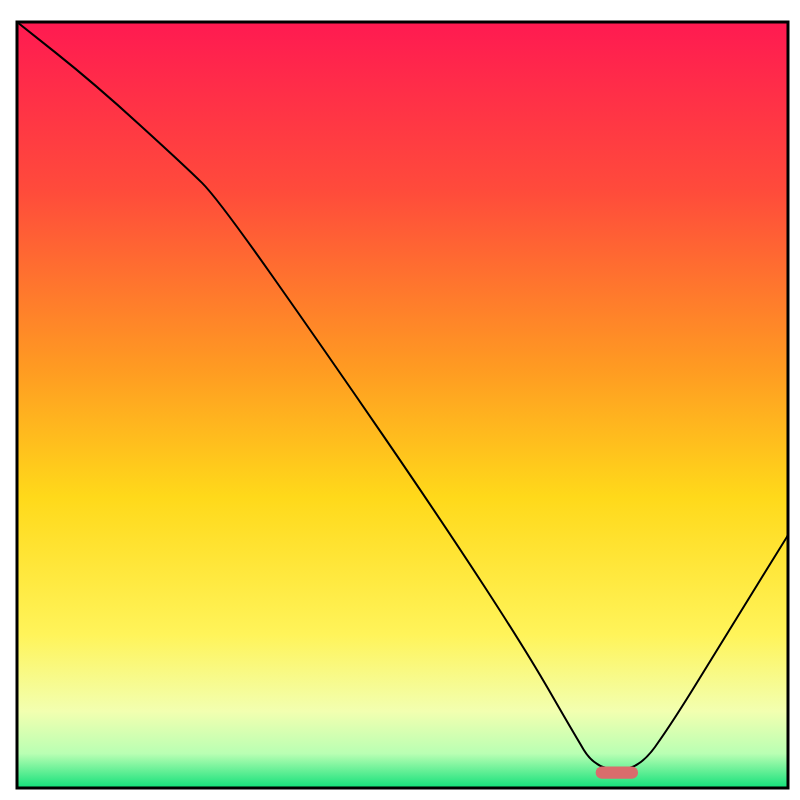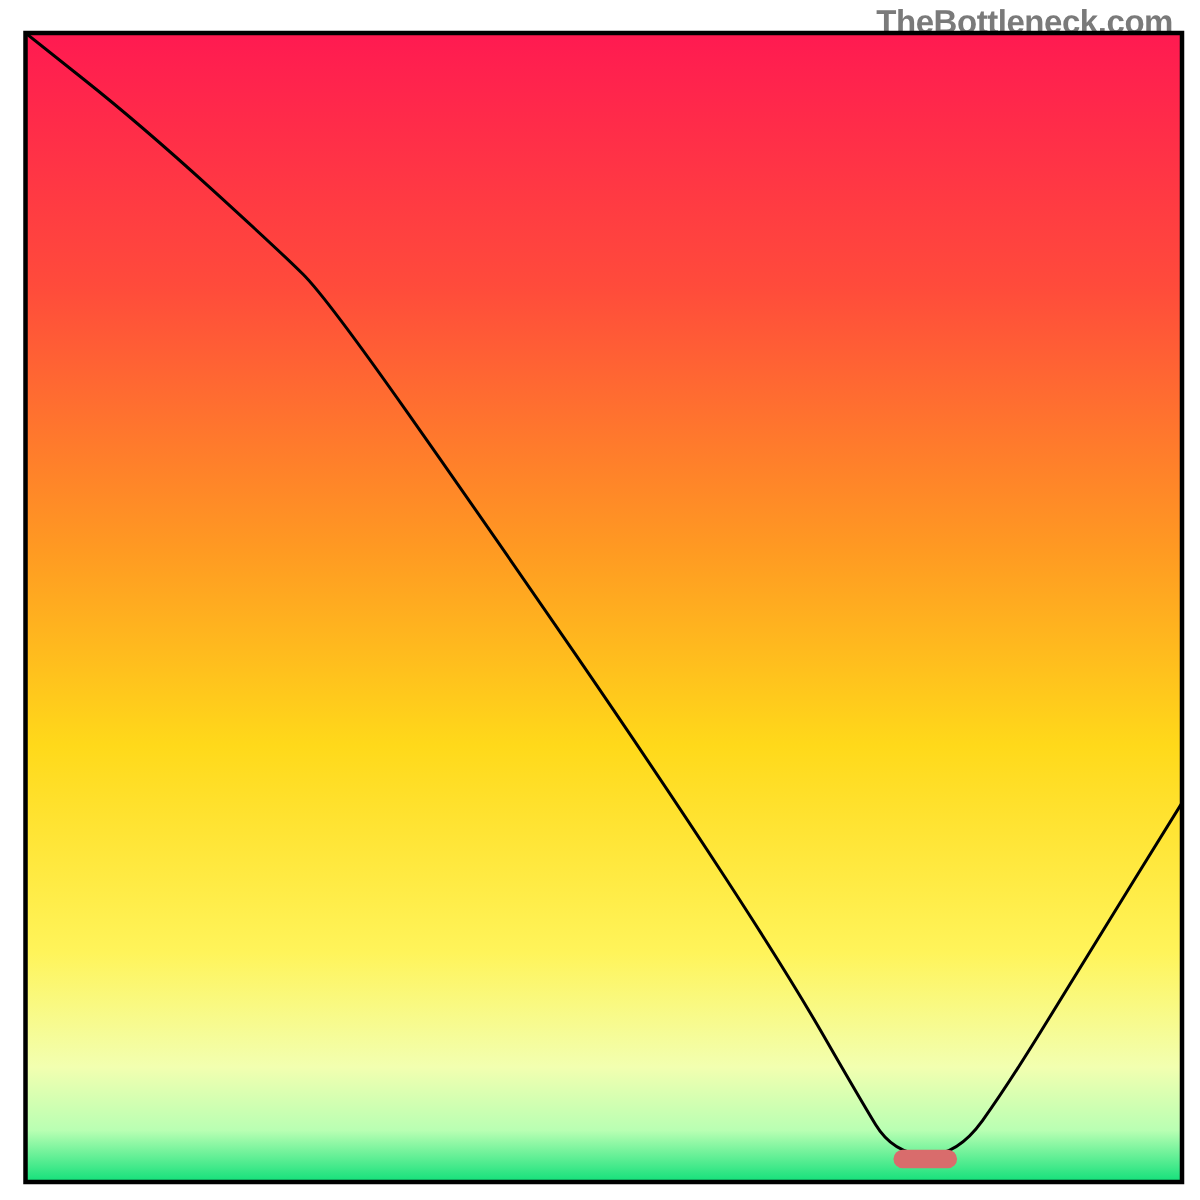--- a/index.html
+++ b/index.html
@@ -27,21 +27,20 @@
   svg.plot {
     position: absolute;
     left: 0;
     top: 0;
   }
 </style>
 </head>
 <body>
 
 <div class="chart-wrap">
-  <div class="attribution">TheBottleneck.com</div>
 
   <svg class="plot" width="800" height="800" viewBox="0 0 800 800">
     <defs>
       <linearGradient id="bg-grad" x1="0" y1="0" x2="0" y2="1">
           <stop offset="0%" stop-color="#ff1a51"></stop>
           <stop offset="22%" stop-color="#ff4b3b"></stop>
           <stop offset="45%" stop-color="#ff9a22"></stop>
           <stop offset="62%" stop-color="#ffd91a"></stop>
           <stop offset="80%" stop-color="#fff45a"></stop>
           <stop offset="90%" stop-color="#f2ffb0"></stop>

